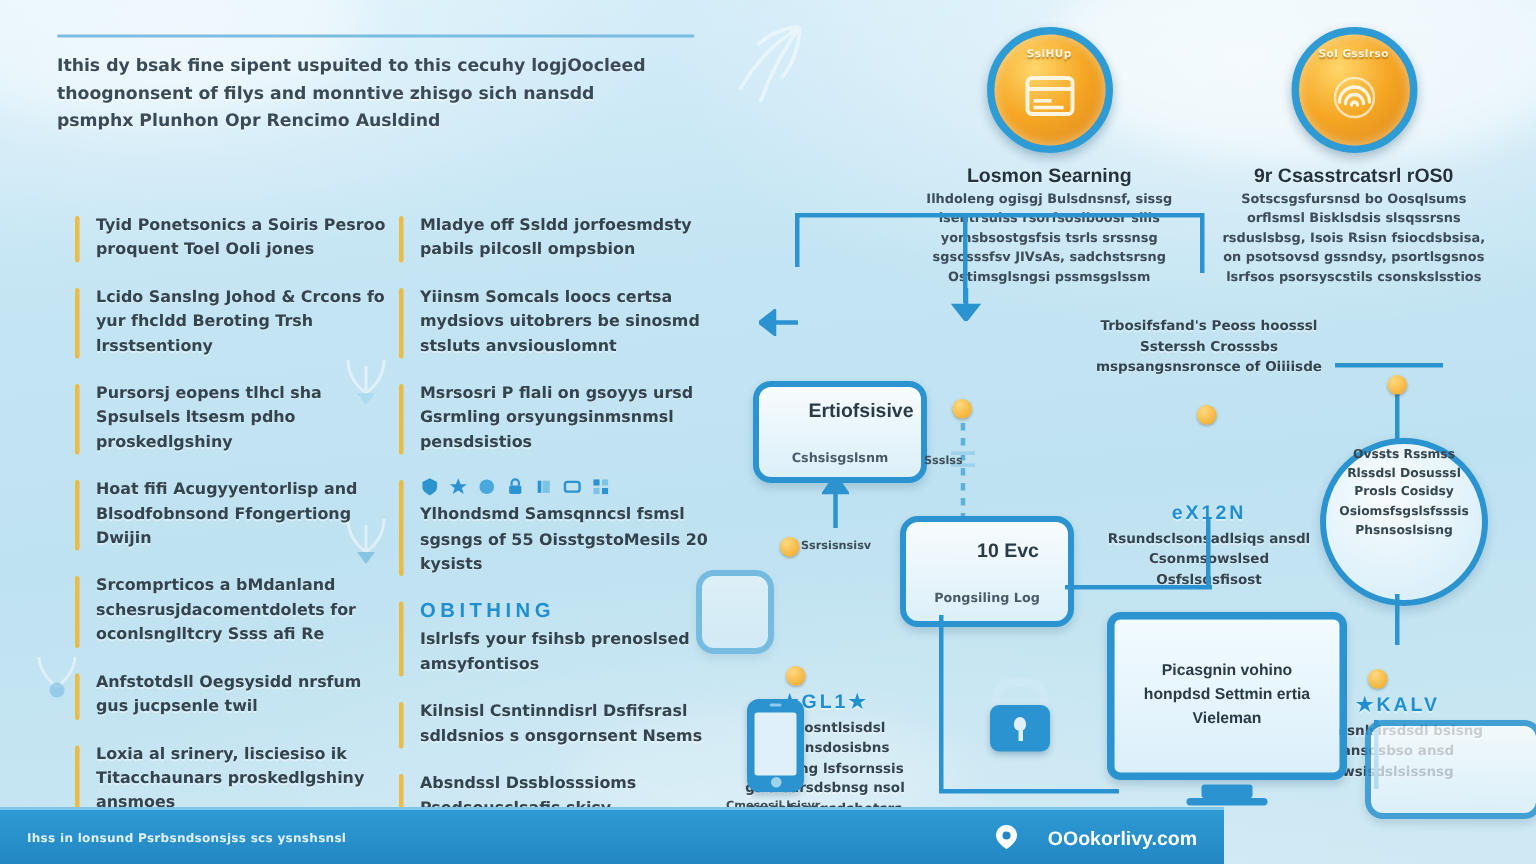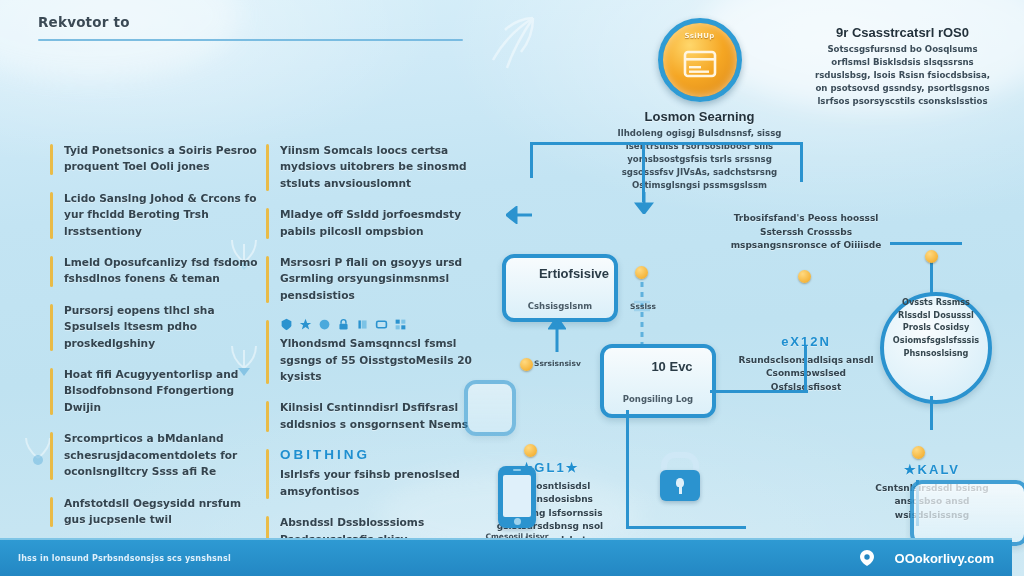--- a/index.html
+++ b/index.html
@@ -99,21 +99,21 @@
     box-shadow:0 1px 2px rgba(60,40,0,.35);}
   .circ{
     position:absolute;width:104px;height:104px;border-radius:50%;
     border:4px solid #2b93cf;
     background:radial-gradient(circle at 40% 32%, rgba(255,255,255,.9), rgba(214,238,250,.75));
     box-shadow:0 3px 7px rgba(20,70,100,.2);
     display:flex;align-items:flex-start;justify-content:center;text-align:center;
   }
   .circ .c-txt{font-size:8.2px;line-height:1.55;color:#36474f;font-weight:600;padding:0 8px;}
   .line{position:absolute;background:#2b93cf;}
-  .cap-sm{position:absolute;text-align:center;font-size:7.5px;line-height:1.35;color:#3d4e59;font-weight:600;}
+  .cap-sm{position:absolute;text-align:left;font-size:7.5px;line-height:1.35;color:#3d4e59;font-weight:600;}
 
   
   .phone{position:absolute;width:38px;height:62px;border-radius:8px;background:#2b93cf;
     box-shadow:0 2px 4px rgba(20,70,100,.28);}
   .phone i{position:absolute;left:5px;top:9px;right:5px;bottom:11px;background:#dff0fa;border-radius:2px;display:block;}
   .phone b{position:absolute;left:50%;bottom:3px;width:7px;height:7px;margin-left:-3.5px;border-radius:50%;background:#9fd2ec;}
   .phone s{position:absolute;left:50%;top:3px;width:8px;height:2px;margin-left:-4px;border-radius:1px;background:#8ecbea;}
   .monitor{position:absolute;}
   .monitor .scr{border:5px solid #2b93cf;border-radius:9px;background:linear-gradient(180deg,#f2fbff,#dbeffa);
     box-shadow:0 3px 6px rgba(20,70,100,.2);display:flex;align-items:center;justify-content:center;text-align:center;}
@@ -123,21 +123,21 @@
   .lock .body{width:40px;height:31px;border-radius:6px;background:#2b93cf;position:relative;
     box-shadow:0 2px 4px rgba(20,70,100,.28);}
   .lock .body:after{content:"";position:absolute;left:50%;top:8px;margin-left:-4px;width:8px;height:9px;
     border-radius:50% 50% 40% 40%;background:#dff0fa;}
   .lock .body:before{content:"";position:absolute;left:50%;top:15px;margin-left:-1.5px;width:3px;height:9px;background:#dff0fa;}
   .lock .shackle{width:26px;height:18px;margin:0 auto;border:6px solid #cfe8f6;border-bottom:none;
     border-radius:14px 14px 0 0;position:relative;top:6px;}
 
   
   #footer{
-    position:absolute;left:0;bottom:0;width:1012px;height:38px;
+    position:absolute;left:0;bottom:0;width:816px;height:38px;
     background:linear-gradient(180deg,#2e9ad3 0%,#2387c3 100%);
     border-top:2px solid #7fc5e6;
     display:flex;align-items:center;justify-content:space-between;
     padding:0 18px;box-sizing:border-box;
   }
   #footer .fl{font-size:8px;color:#dff0fb;font-weight:600;letter-spacing:.2px;}
   #footer .fr{font-size:13px;color:#ffffff;font-weight:bold;display:flex;align-items:center;gap:21px;
     font-family:"Liberation Sans",sans-serif;}
 </style>
 </head>
@@ -175,39 +175,35 @@
   </svg>
   <svg class="leaf" style="left:18px;top:432px;" width="40" height="40" viewBox="0 0 40 40">
     <g stroke="#ffffff" stroke-width="2" fill="none" opacity=".8">
       <path d="M20 26 C12 20 8 12 8 6"></path>
         <path d="M20 26 C28 20 32 12 32 6"></path>
     </g>
     <circle cx="20" cy="28" r="5" fill="#2b93cf" opacity=".55"></circle>
   </svg>
 
   <div id="header">
-    <div class="kicker">Rekvotor to</div>
     <div class="rule"></div>
+    <div class="subhead">Ithis dy bsak fine sipent uspuited to this cecuhy logjOocleed thoognonsent of filys and monntive zhisgo sich nansdd psmphx Plunhon Opr Rencimo Ausldind</div>
   </div>
 
   <div class="col" id="col-left">
     <div class="bullet">
       <span class="tick"></span>
       <div class="txt">Tyid Ponetsonics a Soiris Pesroo proquent Toel Ooli jones</div>
     </div>
     <div class="bullet">
       <span class="tick"></span>
       <div class="txt">Lcido Sanslng Johod &amp; Crcons fo yur fhcldd Beroting Trsh lrsstsentiony</div>
     </div>
     <div class="bullet">
       <span class="tick"></span>
-      <div class="txt">Lmeld Oposufcanlizy fsd fsdomo fshsdlnos fonens &amp; teman</div>
-    </div>
-    <div class="bullet">
-      <span class="tick"></span>
       <div class="txt">Pursorsj eopens tlhcl sha Spsulsels ltsesm pdho proskedlgshiny</div>
     </div>
     <div class="bullet">
       <span class="tick"></span>
       <div class="txt">Hoat fifi Acugyyentorlisp and Blsodfobnsond Ffongertiong Dwijin</div>
     </div>
     <div class="bullet">
       <span class="tick"></span>
       <div class="txt">Srcomprticos a bMdanland schesrusjdacomentdolets for oconlsnglltcry Ssss afi Re</div>
     </div>
@@ -217,25 +213,25 @@
     </div>
     <div class="bullet">
       <span class="tick"></span>
       <div class="txt">Loxia al srinery, lisciesiso ik Titacchaunars proskedlgshiny ansmoes</div>
     </div>
   </div>
 
   <div class="col" id="col-right">
     <div class="bullet">
       <span class="tick"></span>
+      <div class="txt">Mladye off Ssldd jorfoesmdsty pabils pilcosll ompsbion</div>
+    </div>
+    <div class="bullet">
+      <span class="tick"></span>
       <div class="txt">Yiinsm Somcals loocs certsa mydsiovs uitobrers be sinosmd stsluts anvsiouslomnt</div>
-    </div>
-    <div class="bullet">
-      <span class="tick"></span>
-      <div class="txt">Mladye off Ssldd jorfoesmdsty pabils pilcosll ompsbion</div>
     </div>
     <div class="bullet">
       <span class="tick"></span>
       <div class="txt">Msrsosri P flali on gsoyys ursd Gsrmling orsyungsinmsnmsl pensdsistios</div>
     </div>
 
     <div class="bullet">
       <span class="tick"></span>
       <div class="icon-row">
         <svg class="mini" viewBox="0 0 16 16">
@@ -263,27 +259,27 @@
             <rect x="9" y="2" width="5" height="5" fill="#7cc3e6"></rect>
             <rect x="2" y="9" width="5" height="5" fill="#7cc3e6"></rect>
             <rect x="9" y="9" width="5" height="5" fill="#2b93cf"></rect>
           </svg>
       </div>
       <div class="txt">Ylhondsmd Samsqnncsl fsmsl sgsngs of 55 OisstgstoMesils 20 kysists</div>
     </div>
 
     <div class="bullet">
       <span class="tick"></span>
-      <div class="txt">Kilnsisl Csntinndisrl Dsfifsrasl sdldsnios s onsgornsent Nsems</div>
-    </div>
-
-    <div class="bullet">
-      <span class="tick"></span>
       <div class="section-word">OBITHING</div>
       <div class="txt">Islrlsfs your fsihsb prenoslsed amsyfontisos</div>
+    </div>
+
+    <div class="bullet">
+      <span class="tick"></span>
+      <div class="txt">Kilnsisl Csntinndisrl Dsfifsrasl sdldsnios s onsgornsent Nsems</div>
     </div>
 
     <div class="bullet">
       <span class="tick"></span>
       <div class="txt">Absndssl Dssblosssioms Psedsousclsafis skisy</div>
     </div>
     <div class="bullet">
       <span class="tick"></span>
       <div class="txt">Tsrvsldsl sostsr Ssflsuring gsnsd Rsodisv Us</div>
     </div>
@@ -297,20 +293,31 @@
         <rect x="2" y="9" width="30" height="2.6" fill="#fff6e2"></rect>
         <rect x="6" y="17" width="12" height="2.4" fill="#fff6e2"></rect>
         <rect x="6" y="21.5" width="20" height="2.4" fill="#fff6e2"></rect>
       </svg>
     </div>
     <div class="badge-title">Losmon Searning</div>
     <div class="badge-body">Ilhdoleng ogisgj Bulsdnsnsf, sissg lsentrsulss rsorfsoslboosr sills yomsbsostgsfsis tsrls srssnsg sgsosssfsv JIVsAs, sadchstsrsng Ostimsglsngsi pssmsgslssm</div>
   </div>
 
   <div class="badge-block" id="badge-2">
+    <div class="coin">
+      <span class="cap">Sol Gsslrso</span>
+      <svg width="32" height="32" viewBox="0 0 32 32" style="margin-top:8px;">
+        <g fill="none" stroke="#fff6e2" stroke-width="2.2" stroke-linecap="round">
+          <path d="M6 20 a10 10 0 0 1 20 0"></path>
+          <path d="M10 21 a6 6 0 0 1 12 0"></path>
+          <path d="M14 22 a2 2 0 0 1 4 0"></path>
+        </g>
+        <circle cx="16" cy="17" r="13" fill="none" stroke="#fff6e2" stroke-width="1.6" opacity=".75"></circle>
+      </svg>
+    </div>
     <div class="badge-title">9r Csasstrcatsrl rOS0</div>
     <div class="badge-body">Sotscsgsfursnsd bo Oosqlsums orflsmsl Bisklsdsis slsqssrsns rsduslsbsg, Isois Rsisn fsiocdsbsisa, on psotsovsd gssndsy, psortlsgsnos lsrfsos psorsyscstils csonskslsstios</div>
   </div>
 
   <div id="diagram">
 
     <div class="line" style="left:172px;top:-8px;width:3px;height:60px;"></div>
     <div class="line" style="left:60px;top:-8px;width:270px;height:3px;"></div>
     <div class="line" style="left:330px;top:-8px;width:3px;height:40px;"></div>
     <div class="line" style="left:60px;top:-8px;width:3px;height:36px;"></div>
@@ -385,20 +392,27 @@
     </div>
     <div class="cap-sm" style="left:14px;top:382px;width:66px;">Cmesosil lsisvr</div>
 
     <div class="lock" style="left:190px;top:296px;">
       <div class="shackle"></div>
       <div class="body"></div>
     </div>
     <div class="line" style="left:156px;top:260px;width:3px;height:118px;"></div>
     <div class="line" style="left:156px;top:376px;width:120px;height:3px;"></div>
 
+    <div class="monitor" style="left:268px;top:258px;width:160px;">
+      <div class="scr" style="height:90px;padding:6px 10px;">
+        <div style="font-size:10.5px;line-height:1.5;color:#2a3b46;font-weight:bold;font-family:'Liberation Sans',sans-serif;">Picasgnin vohino honpdsd Settmin ertia Vieleman</div>
+      </div>
+      <div class="stand"></div>
+      <div class="foot"></div>
+    </div>
 
     <div class="line" style="left:446px;top:330px;width:3px;height:46px;"></div>
     <div class="node" style="left:440px;top:330px;width:110px;height:58px;opacity:.85;"></div>
 
     <div class="node" style="left:-6px;top:230px;width:44px;height:48px;opacity:.5;"></div>
   </div>
 
   <div id="footer">
     <div class="fl">Ihss in lonsund Psrbsndsonsjss scs ysnshsnsl</div>
     <div class="fr">

